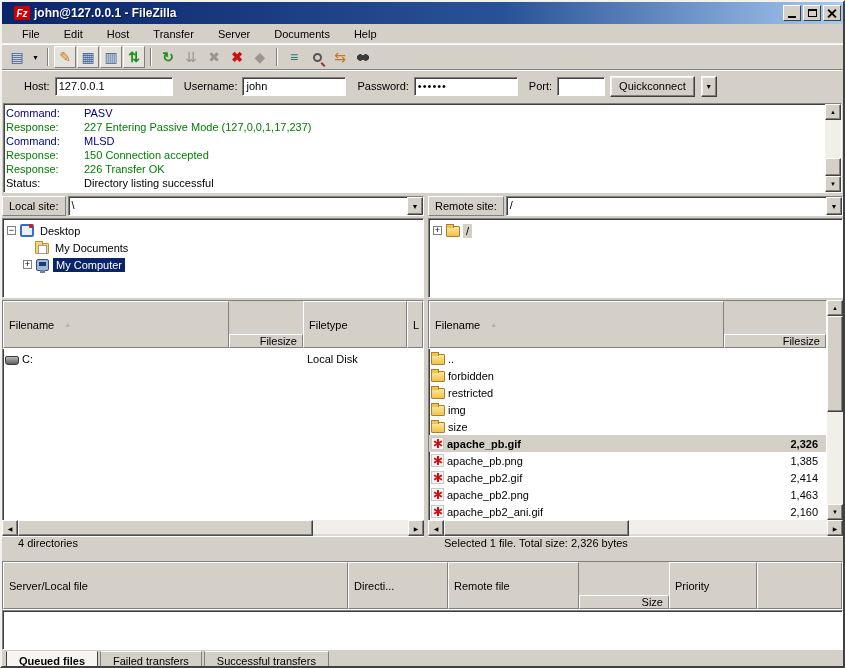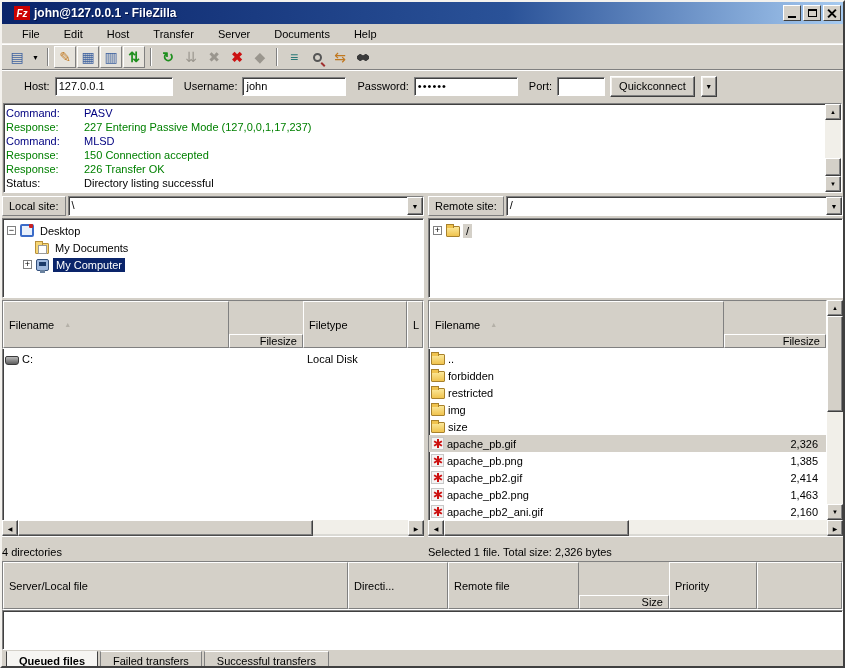--- a/index.html
+++ b/index.html
@@ -137,25 +137,25 @@
   .hcell { display:flex; align-items:center; padding:0 5px; border-top:1px solid #fff; border-left:1px solid #fff;
            border-right:1px solid #808080; border-bottom:1px solid #808080; white-space:nowrap; overflow:hidden; }
   .hright { justify-content:flex-end;margin-top:33px; }
   .sortmark { font-size:7px; color:#b4b0a8; margin-left:10px; }
   .listbody { flex:1; background:#fff; border-left:1px solid #808080; border-right:1px solid #fff;
               box-shadow:inset 1px 0 0 #404040; overflow:hidden; padding-top:1px; }
   .frow { display:flex; align-items:center; height:17px; white-space:nowrap; }
   .frow .fname { flex:1; display:flex; align-items:center; padding-left:2px; overflow:hidden; }
   .fsize { width:100px; flex:0 0 100px; text-align:right; padding-right:8px; }
   .ftype { width:104px; flex:0 0 104px; padding-left:4px; }
-  .fsel { background:#d4d0c8; }
+  .fsel { background:#d4d0c8;font-weight:bold; }
   .lc-name { width:226px; flex:0 0 226px; } .lc-size { width:74px; flex:0 0 74px; }
   .lc-type { width:104px; flex:0 0 104px; } .lc-last { flex:1; }
   .rc-name { flex:1; } .rc-size { width:102px; flex:0 0 102px; }
-  .statusrow { flex:0 0 22px; display:flex; align-items:flex-end; padding-left:0;
+  .statusrow { flex:0 0 22px; display:flex; align-items:flex-start; padding-left:16px;
                border-top:1px solid #fff; box-shadow:0 -2px 0 #80808033; background:#d4d0c8; }
   .listzone { display:flex; flex-direction:column; flex:1; margin-top:2px; }
   .listmain { flex:1; display:flex; }
   
   .queuehdr { flex:0 0 21px; display:flex; background:#d4d0c8; margin-top:3px;
               border:1px solid; border-color:#808080 #fff #fff #808080; }
   .qc0 { width:345px; flex:0 0 345px; } .qc1 { width:100px; flex:0 0 100px; }
   .qc2 { flex:1; } .qc3 { width:90px; flex:0 0 90px; } .qc4 { width:88px; flex:0 0 88px; }
   .qc5 { width:150px; flex:0 0 150px; } .qc6 { width:85px; flex:0 0 85px; }
   .queuebody { flex:1; background:#fff; border:1px solid; border-color:#808080 #fff #fff #808080;

